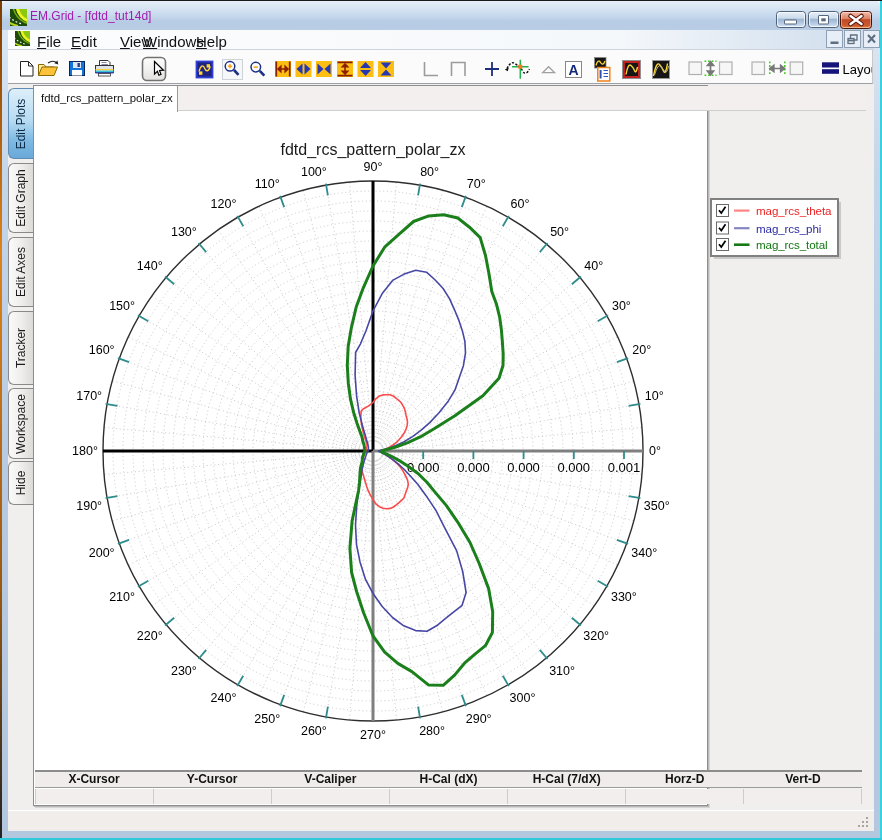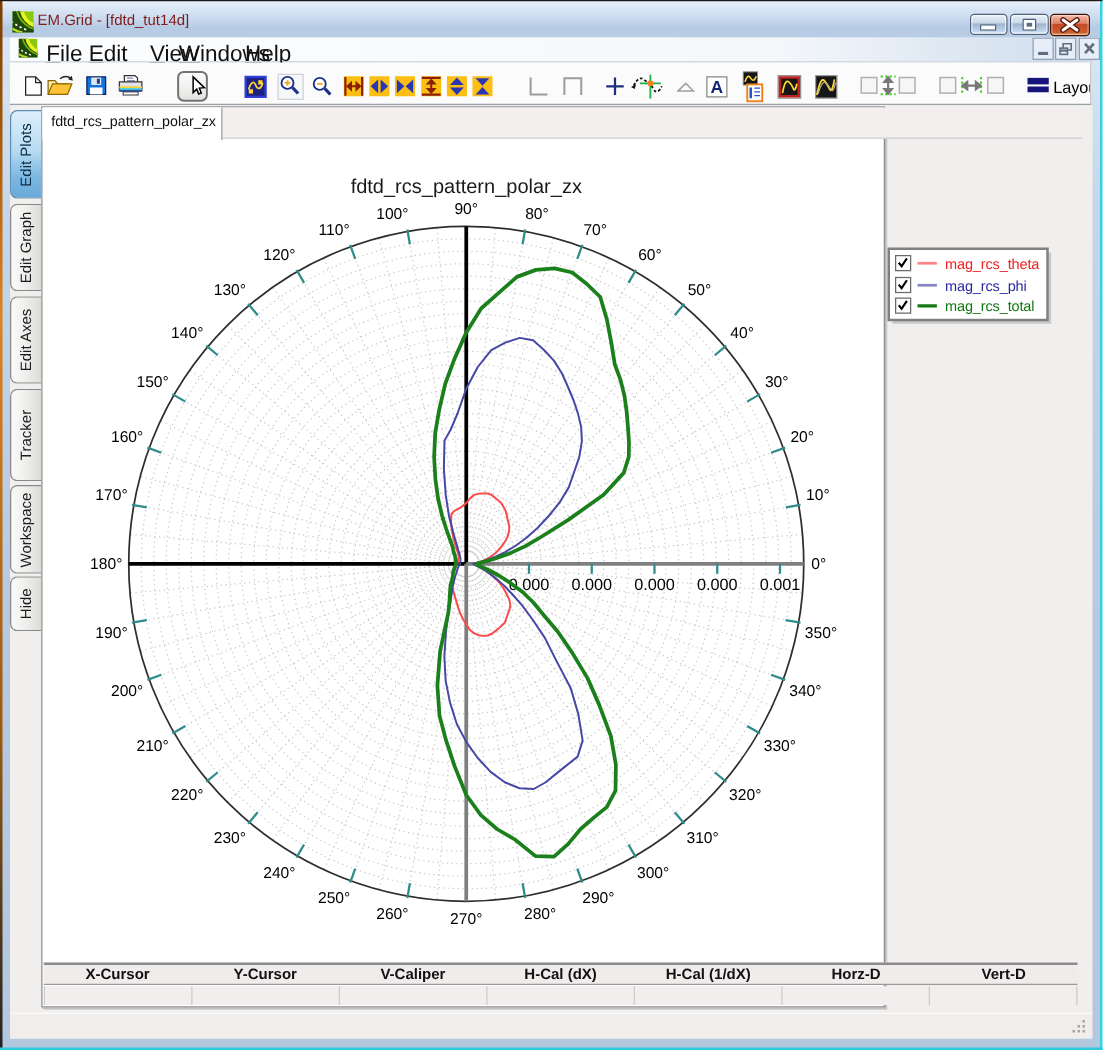--- a/index.html
+++ b/index.html
@@ -5,25 +5,25 @@
 *{box-sizing:border-box;}
 #edgeL{position:absolute;left:0;top:0;width:2px;height:840px;background:linear-gradient(#7a3c00,#e0821c 30%,#9a5a10 70%,#222);z-index:50;}
 #edgeR{position:absolute;right:0;top:0;width:2px;height:840px;background:#37d2e2;z-index:50;}
 #edgeT{position:absolute;left:0;top:0;width:882px;height:1px;background:#1a1a1a;z-index:51;}
 #edgeB{position:absolute;left:0;bottom:0;width:882px;height:2px;background:#2ecadc;z-index:51;}
 #frame{position:absolute;left:1px;top:1px;width:880px;height:838px;border-radius:6px 6px 0 0;
   background:linear-gradient(#dfeaf5,#c4d6ea 20%,#b6c9e0 60%,#b3c7df);}
 #titlebar{position:absolute;left:1px;top:1px;width:880px;height:29px;border-radius:6px 6px 0 0;
   background:linear-gradient(#e6eff8,#cbdcef 45%,#b6cbe4 72%,#b9cde5);}
 #ticon{position:absolute;left:10px;top:9px;width:17px;height:17px;}
-#ttext{position:absolute;left:30px;top:9px;font-size:12px;color:#7f1d1d;}
+#ttext{position:absolute;left:30px;top:9px;font-size:12px;color:#a21caf;}
 #menubar{position:absolute;left:8px;top:30px;width:866px;height:20px;
   background:linear-gradient(90deg,#fcfdfe 0%,#f5f8fb 70%,#dde7f2 88%,#cfdcec 100%);border-bottom:1px solid #cdd4dd;}
 #micon{position:absolute;left:7px;top:1px;width:14px;height:14px;}
-.mi{position:absolute;top:3px;font-size:18px;color:#111;}
+.mi{position:absolute;top:3px;font-size:15px;color:#111;}
 .mi u{text-decoration:underline;}
 #toolbar{position:absolute;left:8px;top:50px;width:865px;height:34px;background:#fbfbfb;
   border-bottom:1px solid #9aa0a6;border-right:1px solid #c8c8c8;}
 #toolbar svg{position:absolute;left:0;top:0;}
 #content{position:absolute;left:8px;top:84px;width:866px;height:726px;background:#f0efed;}
 
 .vtab{position:absolute;left:0px;width:25px;border:1px solid #898989;border-right:none;
   border-radius:6px 0 0 6px;background:linear-gradient(90deg,#fafafa,#efeeec 50%,#dddbd8);
   color:#1c1c1c;}
 .vtab span{position:absolute;left:50%;top:50%;transform:translate(-50%,-50%) rotate(-90deg);
@@ -474,21 +474,21 @@
 </g>
 </g>
 
     </svg>
     <div id="ftable">
       <div id="fhead">
           <div>X-Cursor</div>
           <div>Y-Cursor</div>
           <div>V-Caliper</div>
           <div>H-Cal (dX)</div>
-          <div>H-Cal (1/dX)</div>
+          <div>H-Cal (7/dX)</div>
           <div>Horz-D</div>
           <div>Vert-D</div>
         </div>
       <div id="frow">
           <div></div>
           <div></div>
           <div></div>
           <div></div>
           <div></div>
           <div></div>

